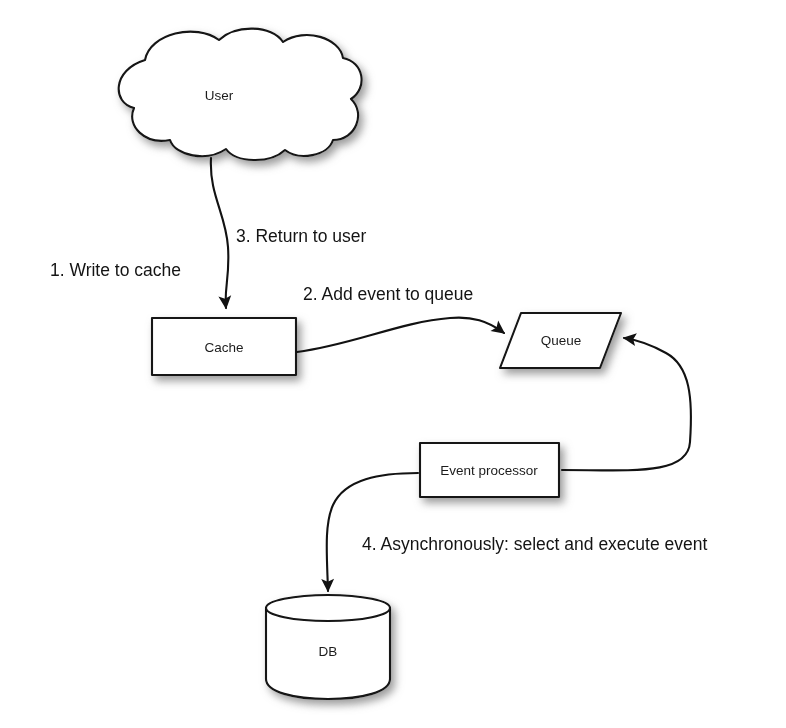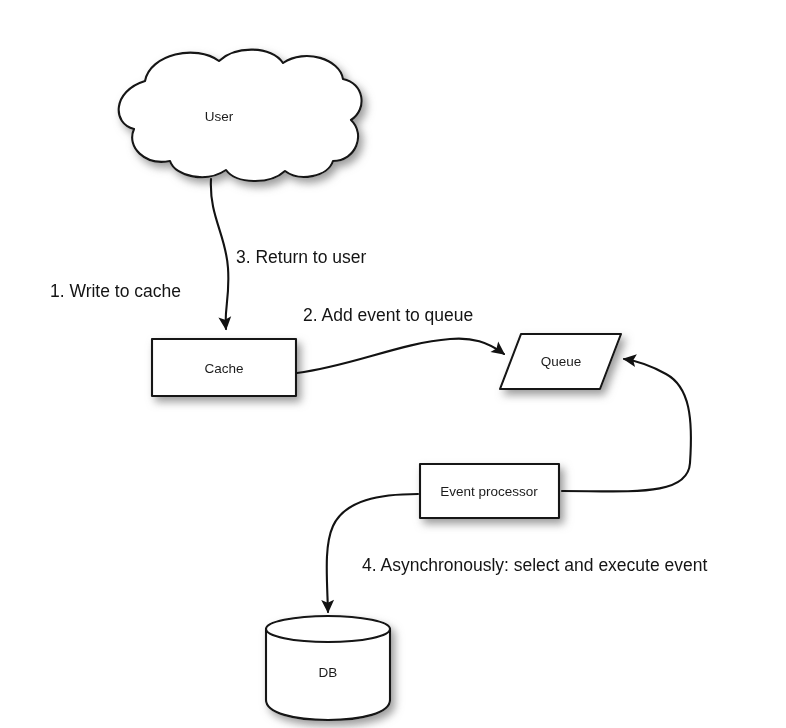--- a/index.html
+++ b/index.html
@@ -12,21 +12,20 @@
     width: 786px;
     height: 728px;
     font-family: "Liberation Sans", sans-serif;
     color: #1a1a1a;
     overflow: hidden;
   }
   #diagram-root {
     position: relative;
     width: 786px;
     height: 528px;
-    margin-top: 21px;
   }
   svg#diagram-canvas {
     position: absolute;
     left: 0;
     top: 0;
     width: 786px;
     height: 728px;
     display: block;
   }
   .shape-stroke {

